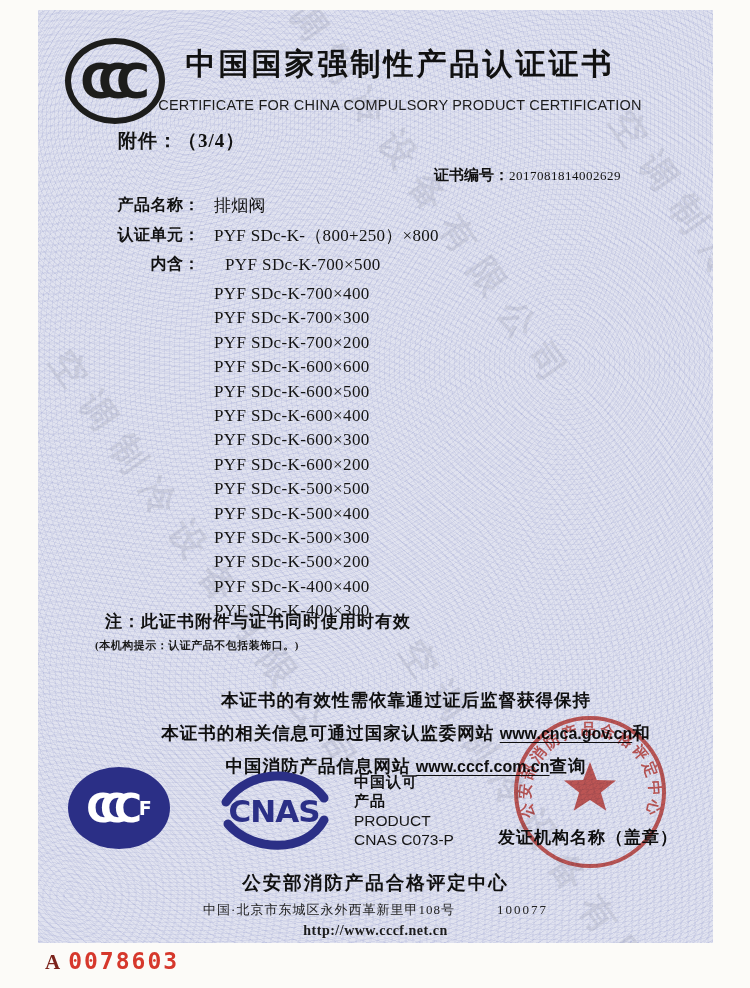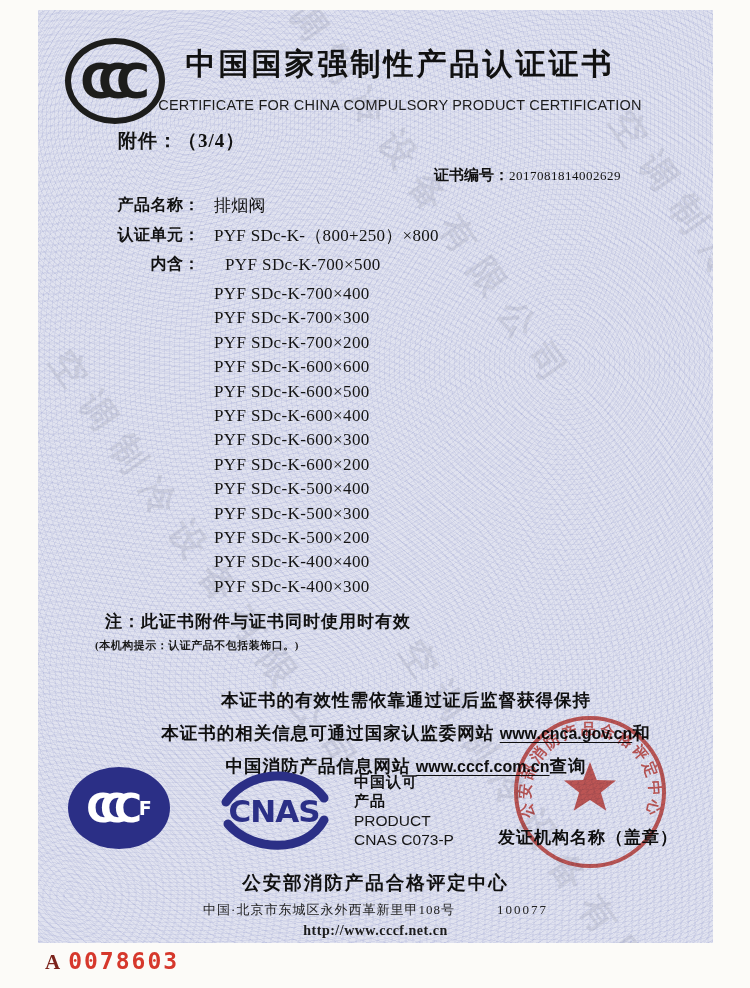--- a/index.html
+++ b/index.html
@@ -137,20 +137,21 @@
       </div>
       <div class="models">
         <div class="model-line">PYF SDc-K-700×400</div>
         <div class="model-line">PYF SDc-K-700×300</div>
         <div class="model-line">PYF SDc-K-700×200</div>
         <div class="model-line">PYF SDc-K-600×600</div>
         <div class="model-line">PYF SDc-K-600×500</div>
         <div class="model-line">PYF SDc-K-600×400</div>
         <div class="model-line">PYF SDc-K-600×300</div>
         <div class="model-line">PYF SDc-K-600×200</div>
+        <div class="model-line">PYF SDc-K-500×500</div>
         <div class="model-line">PYF SDc-K-500×400</div>
         <div class="model-line">PYF SDc-K-500×300</div>
         <div class="model-line">PYF SDc-K-500×200</div>
         <div class="model-line">PYF SDc-K-400×400</div>
         <div class="model-line">PYF SDc-K-400×300</div>
       </div>
     </div>
 
     <div class="note1">注：此证书附件与证书同时使用时有效</div>
     <div class="note2">(本机构提示：认证产品不包括装饰口。)</div>

